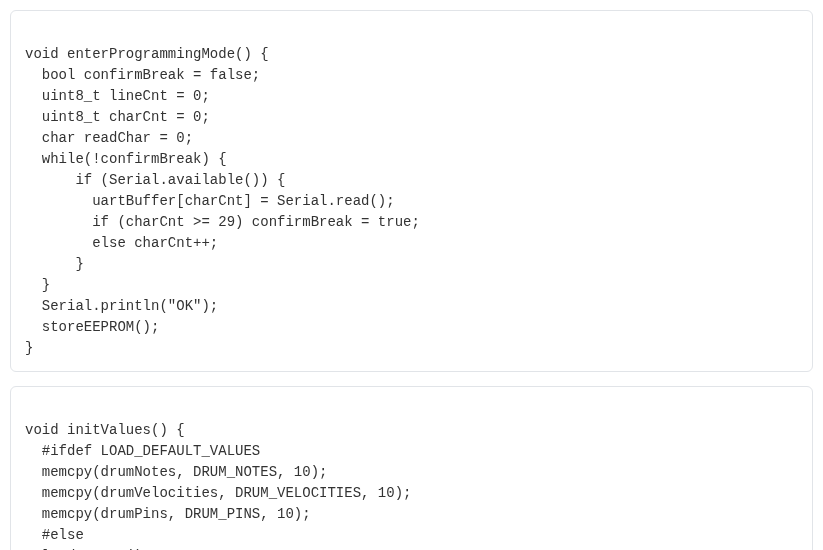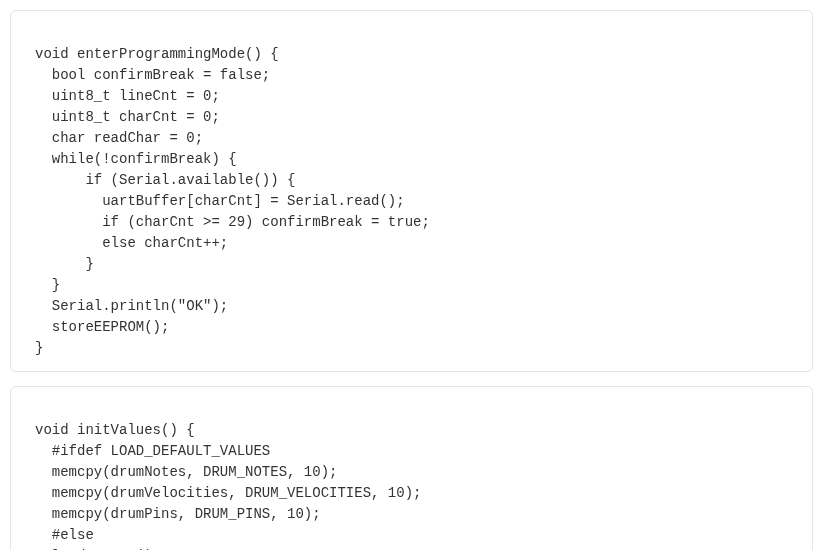--- a/index.html
+++ b/index.html
@@ -9,21 +9,21 @@
     background: #ffffff;
     font-family: "SFMono-Regular", Consolas, "Liberation Mono", Menlo, monospace;
     font-size: 14px;
     line-height: 1.5;
     color: #333333;
     width: 823px;
   }
   .code-block {
     border: 1px solid #e1e4e8;
     border-radius: 6px;
-    padding: 12px 24px;
+    padding: 12px 14px;
     margin-bottom: 14px;
     background: #ffffff;
     white-space: pre;
     overflow: hidden;
     position: relative;
   }
   .code-block:last-child { margin-bottom: 0; }
 </style>
 </head>
 <body>

